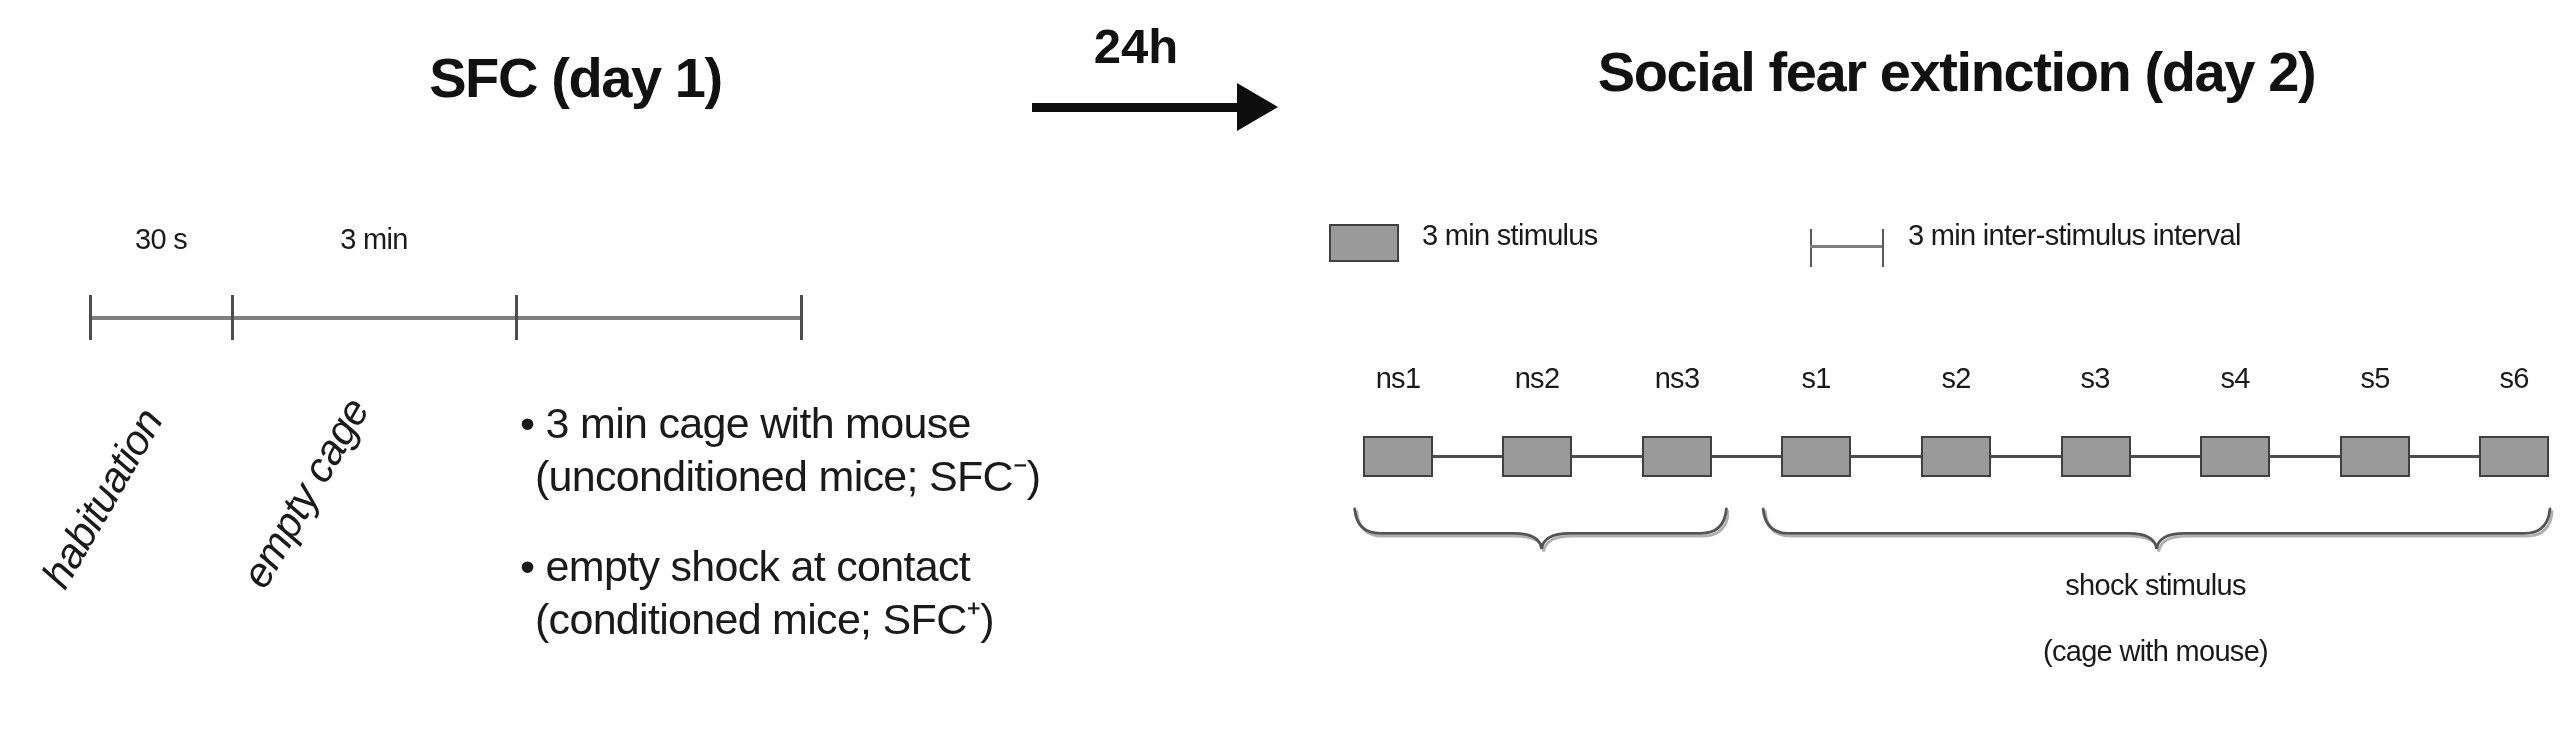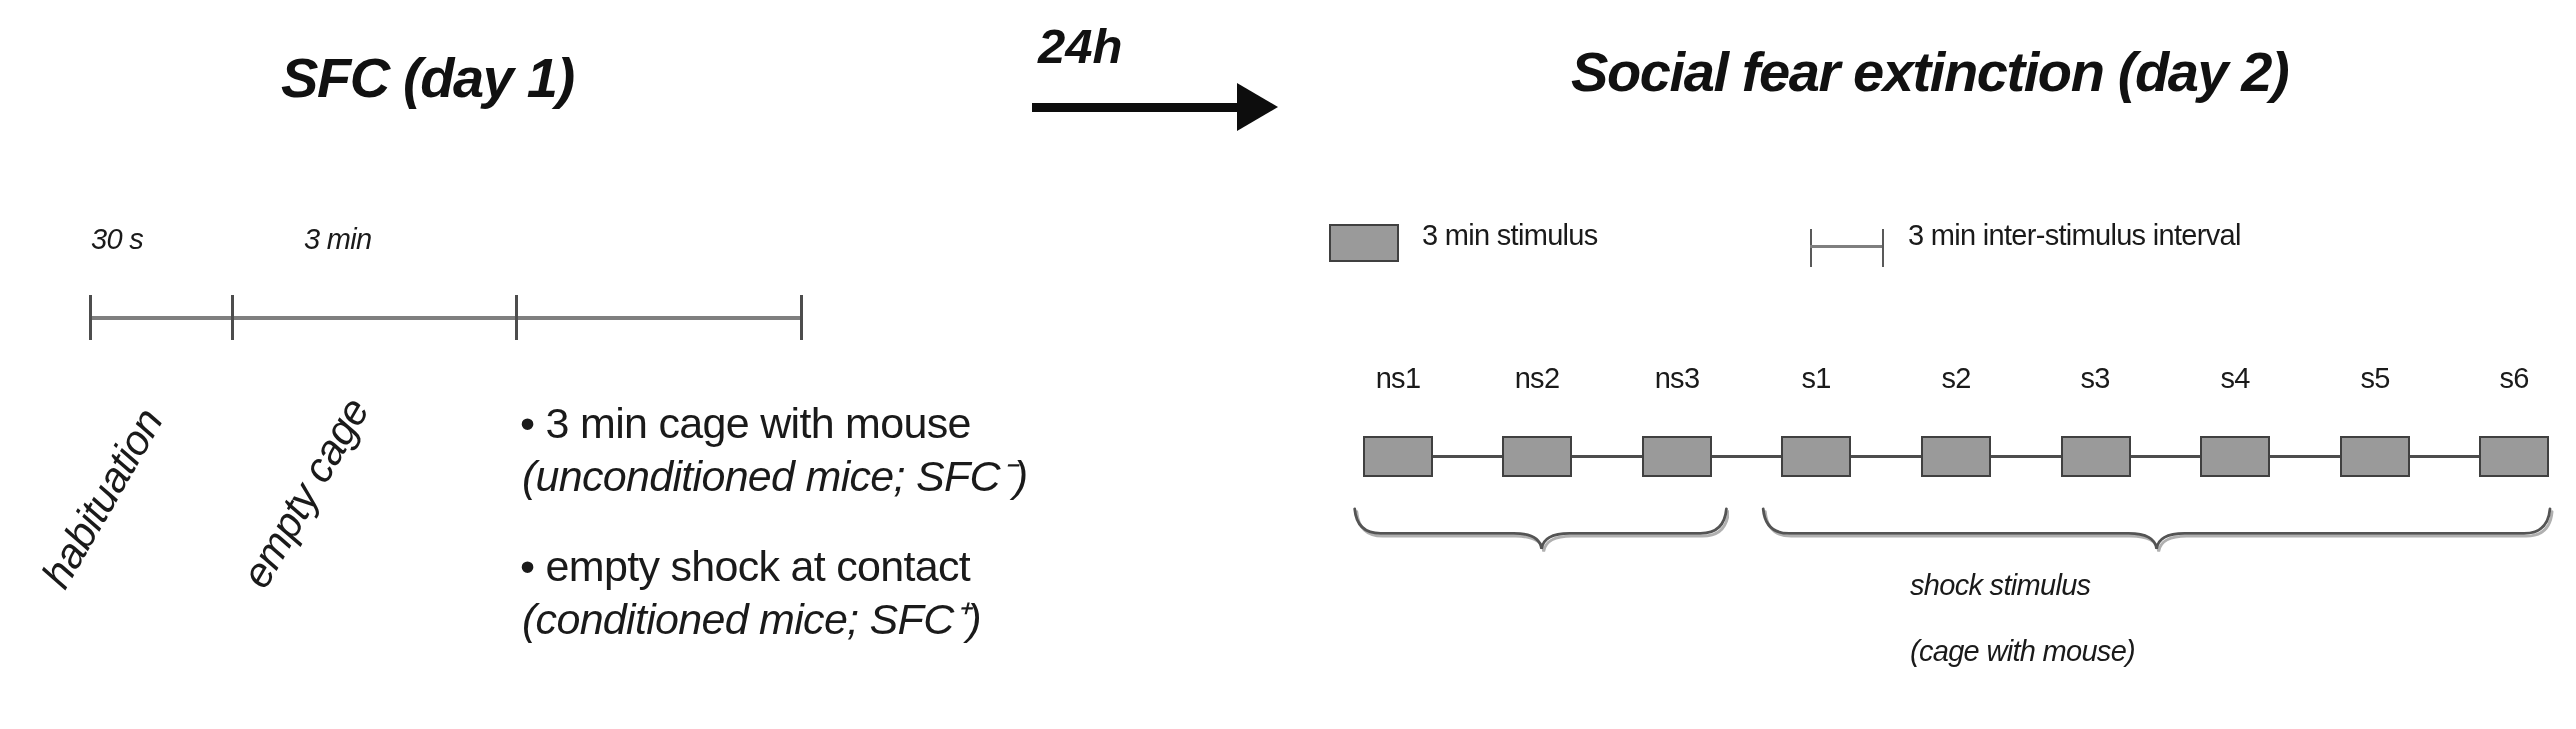--- a/index.html
+++ b/index.html
@@ -2,21 +2,21 @@
 <html style="font-size:11.2px"><head>
 <meta charset="utf-8">
 <style>
   html,body{margin:0;padding:0;background:#ffffff;}
   #canvas{
     position:relative;width:2576px;height:729px;background:#ffffff;
     font-family:"Liberation Sans",sans-serif;color:#1a1a1a;overflow:hidden;
   }
   .abs{position:absolute;}
   .nowrap{white-space:nowrap;}
-  .center{text-align:left;font-style:italic;}
+  .center{text-align:center;}
   .title{font-size:56px;font-weight:700;letter-spacing:-1.4px;color:#111;}
   .txt62{font-size:29px;letter-spacing:-0.7px;}
   
   .title-day1{left:281px;top:45px;width:589px;}
   .label-24h{left:1038px;top:18px;width:196px;font-size:49px;font-weight:700;color:#111;}
   .arrow-line{left:1032px;top:103px;width:209px;height:9px;background:#0d0d0d;}
   .arrow-head{left:1237px;top:83px;width:0;height:0;
     border-left:41px solid #0d0d0d;border-top:24px solid transparent;border-bottom:24px solid transparent;}
   .title-day2{left:1571px;top:39px;width:771px;}
   
@@ -26,21 +26,21 @@
   .lbl-30s{left:91px;top:223px;width:140px;}
   .lbl-3min{left:304px;top:223px;width:140px;}
   .rot-label{font-size:42px;font-style:italic;letter-spacing:-0.7px;
     transform:rotate(-60deg);transform-origin:left top;}
   .rot-hab{left:32px;top:572px;}
   .rot-empty{left:232px;top:572px;}
   
   .bullets{left:520px;top:397px;width:666px;font-size:43px;letter-spacing:-0.7px;line-height:53px;}
   .bullets p{margin:0;}
   .bullets p + p{margin-top:37px;}
-  .b-l2{display:block;margin-left:2px;font-style:italic;}
+  .b-l2{display:block;margin-left:15px;}
   
   .legend-swatch{left:1329px;top:224px;width:70px;height:38px;background:#9a9a9a;
     border:2.1px solid #404040;box-sizing:border-box;}
   .legend-stim-label{left:1422px;top:219px;}
   .ib-tick{top:229px;width:2.1px;height:38px;background:#595959;}
   .ib-tick-l{left:1810px;} .ib-tick-r{left:1882px;}
   .ib-line{left:1810px;top:245px;width:74px;height:2.8px;background:#7f7f7f;}
   .legend-isi-label{left:1908px;top:219px;}
   
   .connector{left:1398px;top:455px;width:1117px;height:2.8px;background:#4d4d4d;z-index:1;}

